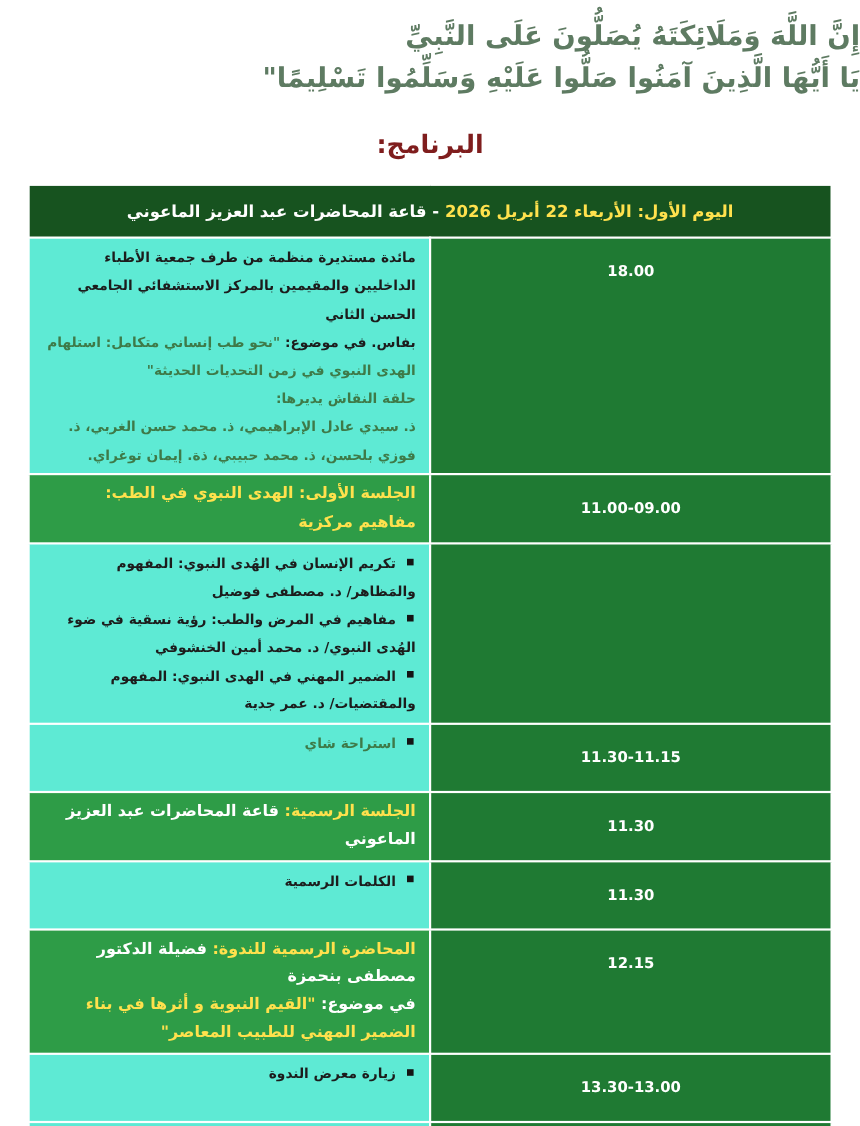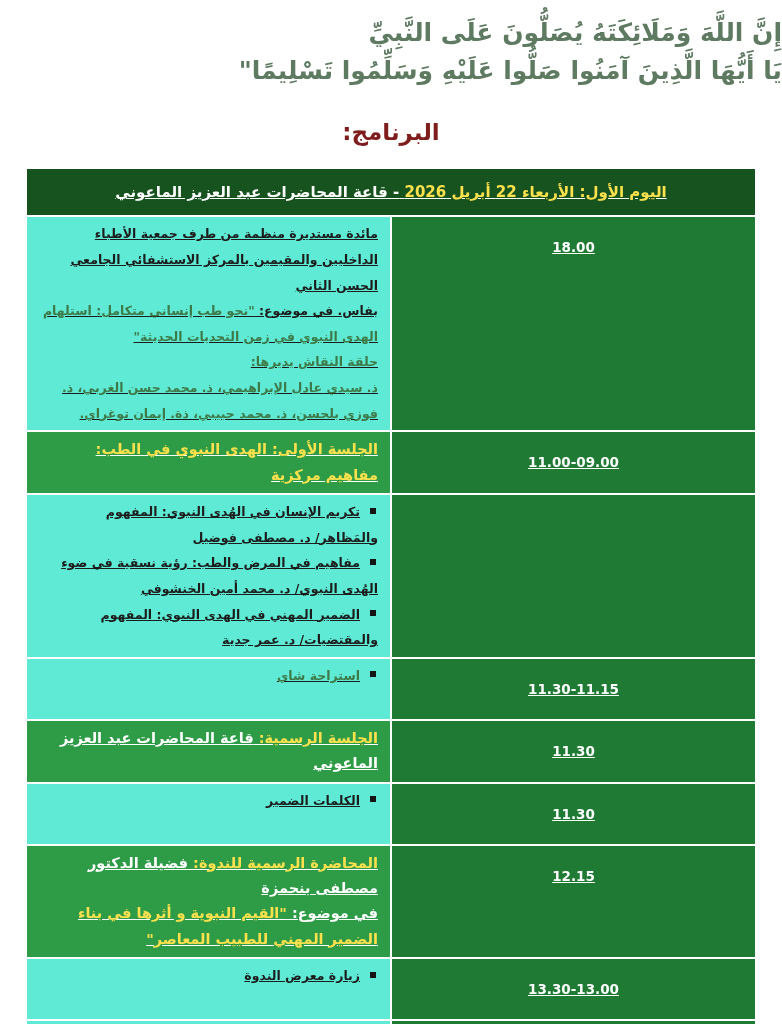--- a/index.html
+++ b/index.html
@@ -31,21 +31,21 @@
     color:#7f1d1d;
     font-size:23px;
     margin:30px 0 22px 0;
   }
   table.program{
     width:732px;
     margin:0 25px;
     border-collapse:collapse;
     table-layout:fixed;
   }
-  td{border:2px solid #ffffff;vertical-align:top;text-decoration:underline;}
+  td{border:2px solid #ffffff;vertical-align:top;}
   .time-cell{
     width:110px;
     background:var(--time-bg);
     color:#ffffff;
     text-align:center;
     font-size:13.5px;
     direction:ltr;
     padding:22px 2px;
   }
   .day-cell{
@@ -134,21 +134,21 @@
         </tr>
         <tr class="row-session">
           <td class="time-cell">11.30</td>
           <td class="content-cell">
             <div class="line"><span class="seg-yellow">الجلسة الرسمية: </span><span class="seg-white">قاعة المحاضرات عبد العزيز الماعوني</span></div>
           </td>
         </tr>
         <tr class="row-content">
           <td class="time-cell">11.30</td>
           <td class="content-cell">
-            <div class="line"><span class="bullet"></span><span class="seg-black">الكلمات الضمير</span></div>
+            <div class="line"><span class="bullet"></span><span class="seg-black">الكلمات الرسمية</span></div>
           </td>
         </tr>
         <tr class="row-session">
           <td class="time-cell">12.15</td>
           <td class="content-cell">
             <div class="line"><span class="seg-yellow">المحاضرة الرسمية للندوة: </span><span class="seg-white">فضيلة الدكتور مصطفى بنحمزة</span></div>
             <div class="line"><span class="seg-white">في موضوع: </span><span class="seg-yellow">"القيم النبوية و أثرها في بناء الضمير المهني للطبيب المعاصر"</span></div>
           </td>
         </tr>
         <tr class="row-content">

